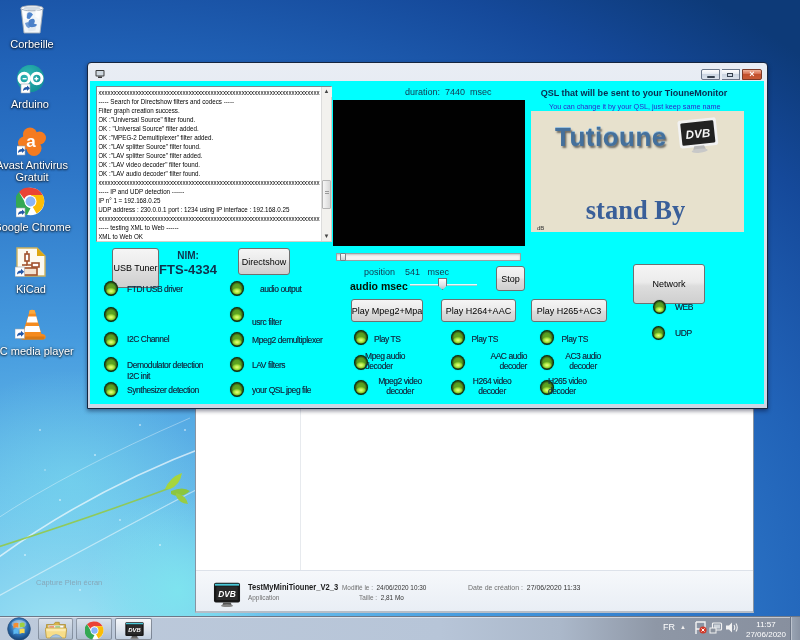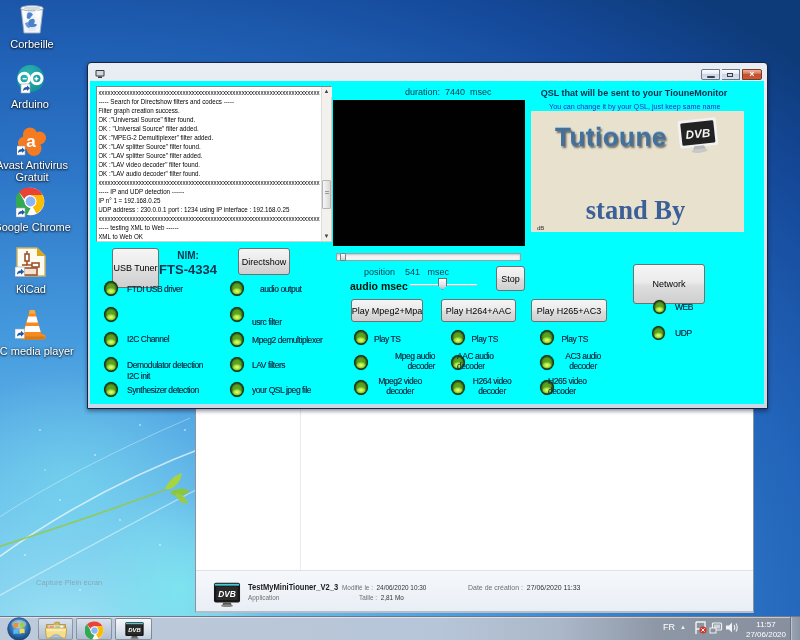--- a/index.html
+++ b/index.html
@@ -264,28 +264,28 @@
   <div class="led" style="left:142px;top:319.4px;"></div>
     <div class="nvtx" style="left:164px;top:322.4px;">your QSL jpeg file</div>
 
   <div class="btn" style="left:263px;top:236px;width:72px;height:23px;">Play Mpeg2+Mpa</div>
   <div class="btn" style="left:353px;top:236px;width:75px;height:23px;">Play H264+AAC</div>
   <div class="btn" style="left:443px;top:236px;width:76px;height:23px;">Play H265+AC3</div>
 
   <div class="led" style="left:266px;top:267.3px;"></div>
     <div class="nvtx" style="left:286px;top:270.5px;">Play TS</div>
   <div class="led" style="left:266px;top:292px;"></div>
-    <div class="nvtx" style="left:277px;top:287.5px;width:70px;text-align:right;">Mpeg audio<br>decoder</div>
+    <div class="nvtx" style="left:277px;top:287.5px;width:70px;text-align:left;">Mpeg audio<br>decoder</div>
   <div class="led" style="left:266px;top:317px;"></div>
     <div class="nvtx" style="left:277px;top:313px;width:70px;text-align:center;">Mpeg2 video<br>decoder</div>
 
   <div class="led" style="left:362.5px;top:267.3px;"></div>
     <div class="nvtx" style="left:383.5px;top:270.5px;">Play TS</div>
   <div class="led" style="left:362.5px;top:292px;"></div>
-    <div class="nvtx" style="left:369px;top:287.5px;width:70px;text-align:left;">AAC audio<br>decoder</div>
+    <div class="nvtx" style="left:369px;top:287.5px;width:70px;text-align:right;">AAC audio<br>decoder</div>
   <div class="led" style="left:362.5px;top:317px;"></div>
     <div class="nvtx" style="left:369px;top:313px;width:70px;text-align:center;">H264 video<br>decoder</div>
 
   <div class="led" style="left:452px;top:267.3px;"></div>
     <div class="nvtx" style="left:473.5px;top:270.5px;">Play TS</div>
   <div class="led" style="left:452px;top:292px;"></div>
     <div class="nvtx" style="left:460px;top:287.5px;width:70px;text-align:center;">AC3 audio<br>decoder</div>
   <div class="led" style="left:452px;top:317px;"></div>
     <div class="nvtx" style="left:460px;top:313px;width:70px;text-align:left;">H265 video<br>decoder</div>
 </div>

